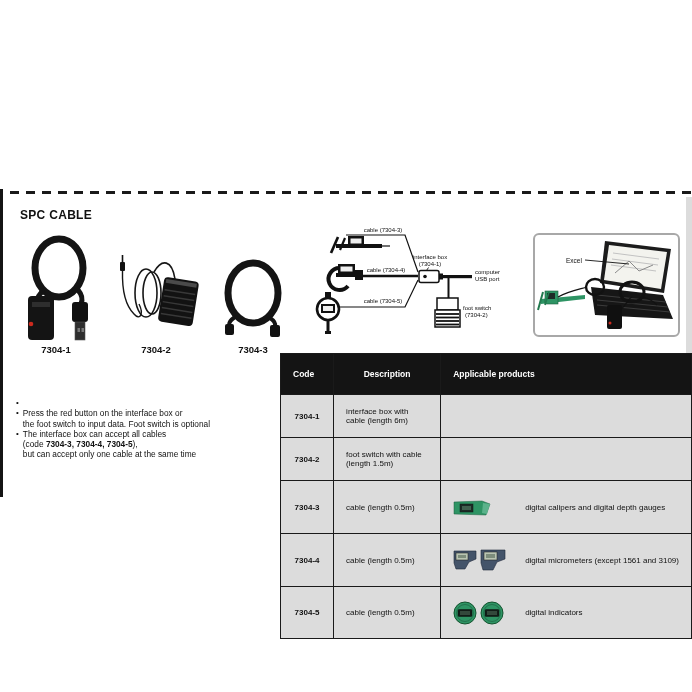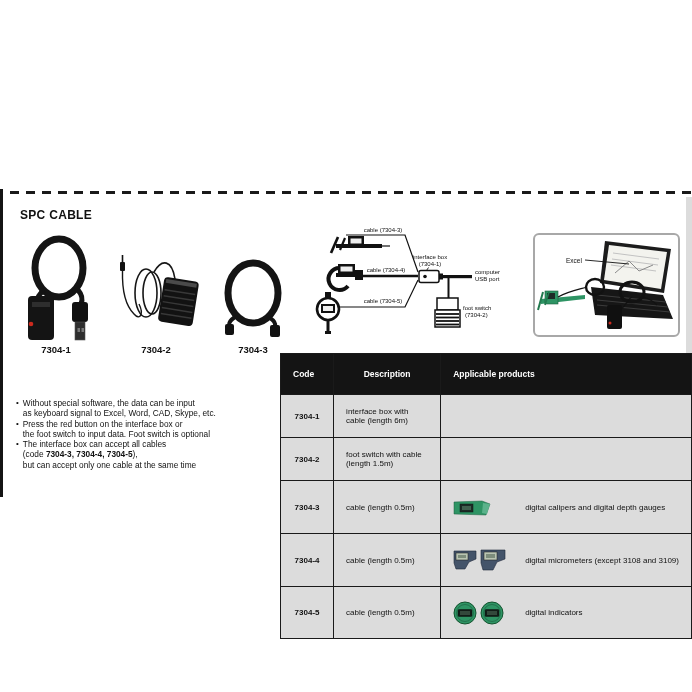--- a/index.html
+++ b/index.html
@@ -91,21 +91,20 @@
     <path d="M15,61 Q9,65 9,69" fill="none" stroke="#141414" stroke-width="4"></path>
     <rect x="5" y="68" width="9" height="11" rx="2" fill="#111"></rect>
     <path d="M50,62 Q56,66 55,70" fill="none" stroke="#141414" stroke-width="4"></path>
     <rect x="50" y="69" width="10" height="12" rx="2" fill="#111"></rect>
   </svg>
   <div class="fig-label" style="left:220px;width:66px">7304-3</div>
 
   <div class="notes">
     <div class="note">
       <span class="dot">•</span>
-      <span class="ntext"><span>Without special software, the data can be input</span><br><span>as keyboard signal to Excel, Word, CAD, Skype, etc.</span></span>
     </div>
     <div class="note">
       <span class="dot">•</span>
       <span class="ntext"><span>Press the red button on the interface box or</span><br><span>the foot switch to input data. Foot switch is optional</span></span>
     </div>
     <div class="note">
       <span class="dot">•</span>
       <span class="ntext"><span>The interface box can accept all cables</span><br><span>(code </span><b>7304-3, 7304-4, 7304-5</b><span>),</span><br><span>but can accept only one cable at the same time</span></span>
     </div>
   </div>
@@ -253,21 +252,21 @@
                 <polygon points="1,1 23,1 23,9 16,12 12,19 3,19 1,13" style="fill:var(--micrometer-blue,#44546a)" stroke="#20293a" stroke-width="0.6"></polygon>
                 <rect x="3" y="3" width="12" height="7" fill="#b9c4b2" stroke="#1a1a1a" stroke-width="0.5"></rect>
                 <rect x="5" y="5" width="8" height="3" fill="#7d8d7c"></rect>
               </svg>
               <svg width="26" height="22" viewBox="0 0 26 22">
                 <polygon points="1,1 25,1 25,10 17,13 13,21 3,21 1,14" style="fill:var(--micrometer-blue,#44546a)" stroke="#20293a" stroke-width="0.6"></polygon>
                 <rect x="4" y="3" width="13" height="8" fill="#b9c4b2" stroke="#1a1a1a" stroke-width="0.5"></rect>
                 <rect x="6" y="5" width="9" height="4" fill="#7d8d7c"></rect>
               </svg>
             </span>
-            <span class="app-text">digital micrometers (except 3108 and 3109)</span>
+            <span class="app-text">digital micrometers (except 1561 and 3109)</span>
           </div>
         </td>
       </tr>
       <tr class="r5">
         <td class="code">7304-5</td>
         <td class="desc">cable (length 0.5m)</td>
         <td class="app">
           <div class="appflex">
             <span class="icon-slot">
               <svg width="24" height="24" viewBox="0 0 24 24">

